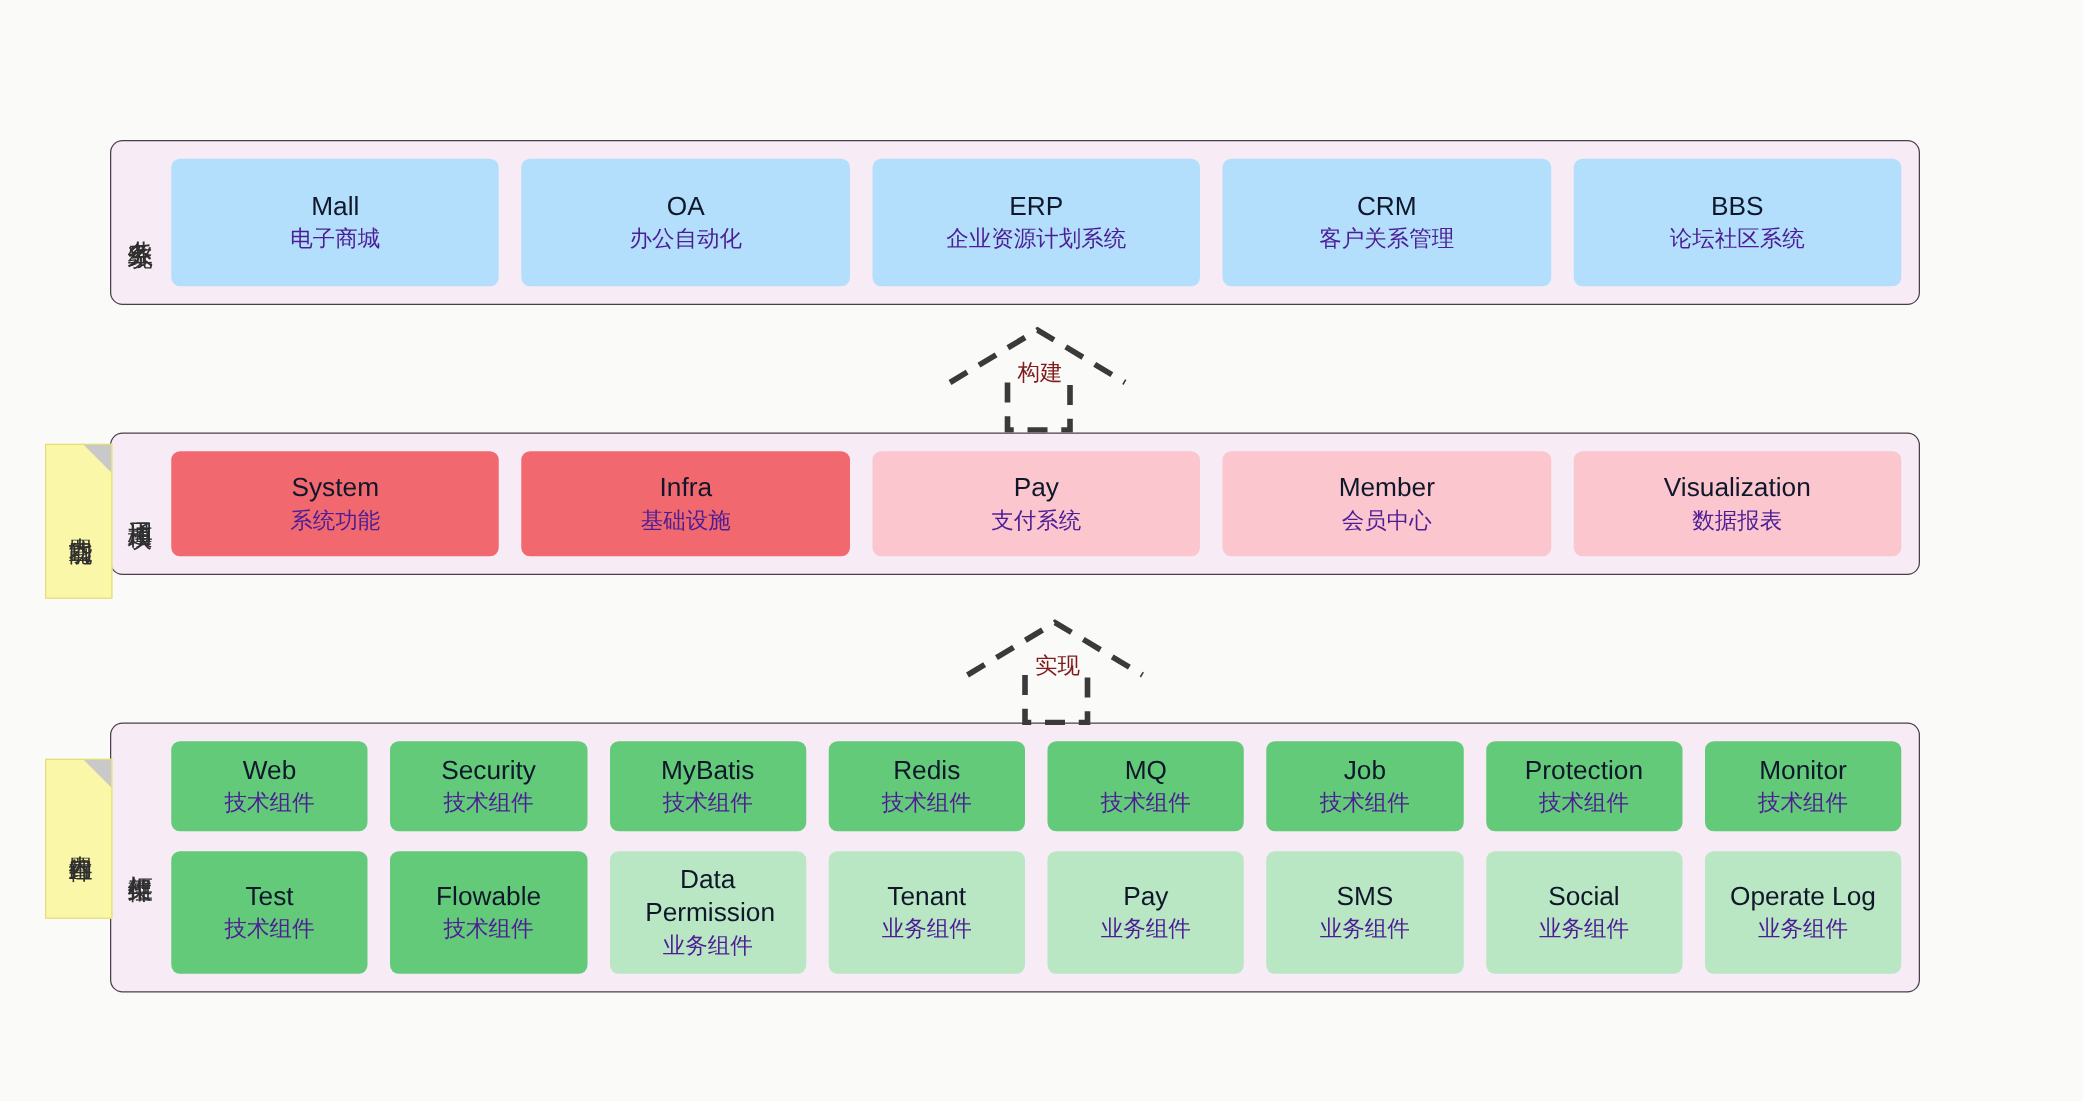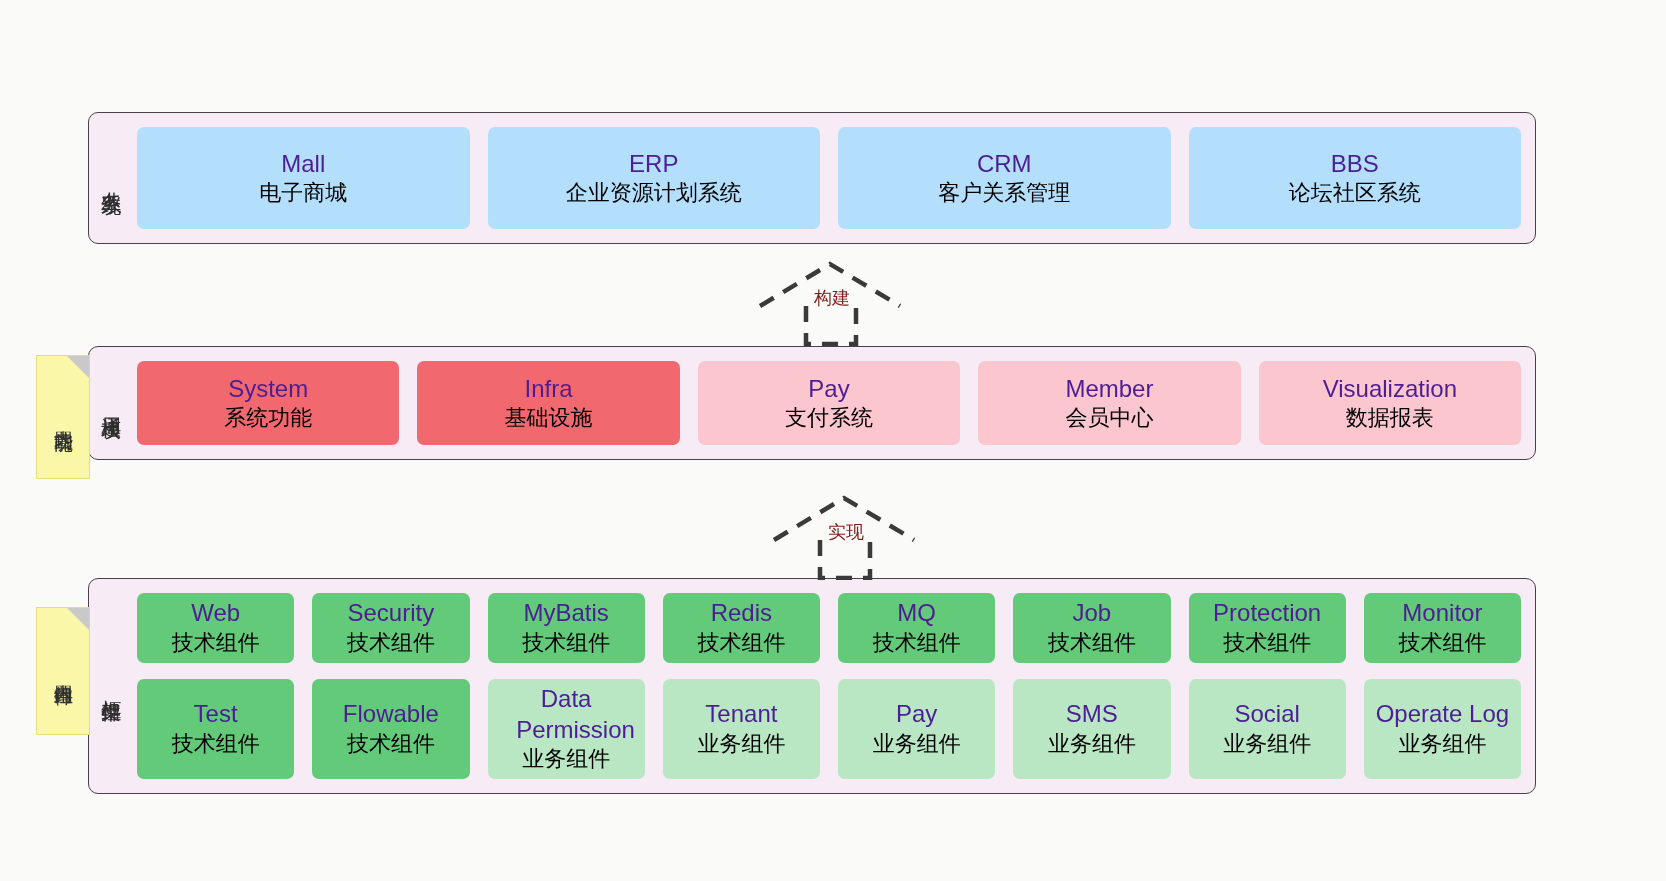--- a/index.html
+++ b/index.html
@@ -63,26 +63,26 @@
     border-radius: 7px;
     display: flex;
     flex-direction: column;
     align-items: center;
     justify-content: center;
     text-align: center;
     line-height: 1.28;
     padding: 4px 6px;
   }
   .box .en {
-    font-size: 24px;
+    font-size: 21px;
+    color: #0f172a;
+  }
+  .box .cn {
+    font-size: 18px;
     color: #4c1d95;
-  }
-  .box .cn {
-    font-size: 22px;
-    color: #000000;
   }
 
   .c-blue        { background: #b3dffc; }
   .c-red         { background: #f2686f; }
   .c-pink        { background: #fcc6cf; }
   .c-green       { background: #63ca79; }
   .c-green-light { background: #b9e6c3; }
 
   
   .sticky {
@@ -132,20 +132,24 @@
 
 <div class="layer" id="layer-1" style="left:88px; top:112px; width:1448px; height:132px;">
   <div class="layer-title">业务系统</div>
   <div class="boxes">
     <div class="box-row">
       <div class="box c-blue">
         <span class="en">Mall</span>
         <span class="cn">电子商城</span>
       </div>
       <div class="box c-blue">
+        <span class="en">OA</span>
+        <span class="cn">办公自动化</span>
+      </div>
+      <div class="box c-blue">
         <span class="en">ERP</span>
         <span class="cn">企业资源计划系统</span>
       </div>
       <div class="box c-blue">
         <span class="en">CRM</span>
         <span class="cn">客户关系管理</span>
       </div>
       <div class="box c-blue">
         <span class="en">BBS</span>
         <span class="cn">论坛社区系统</span>

